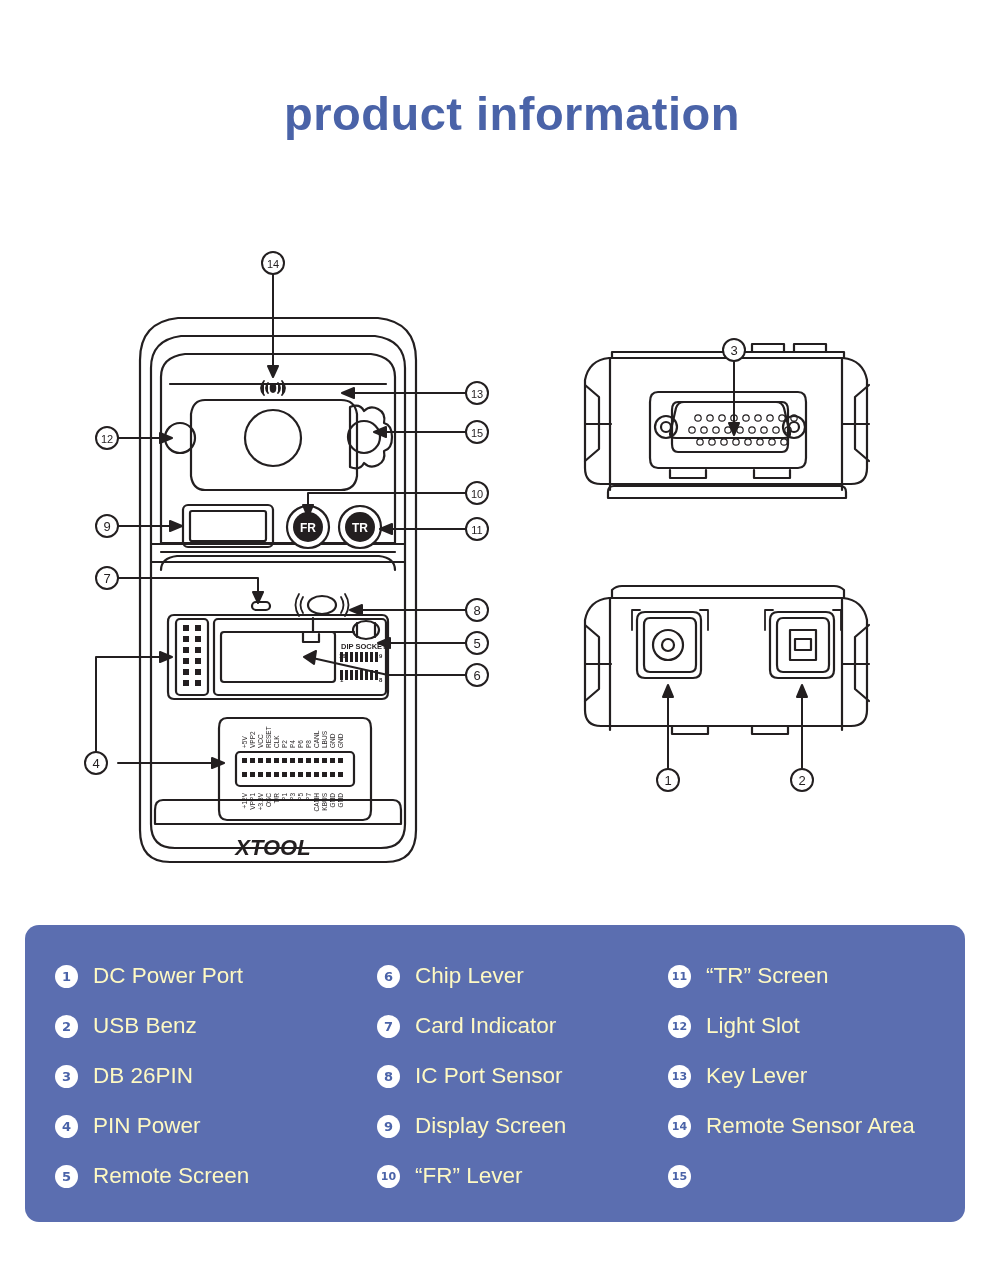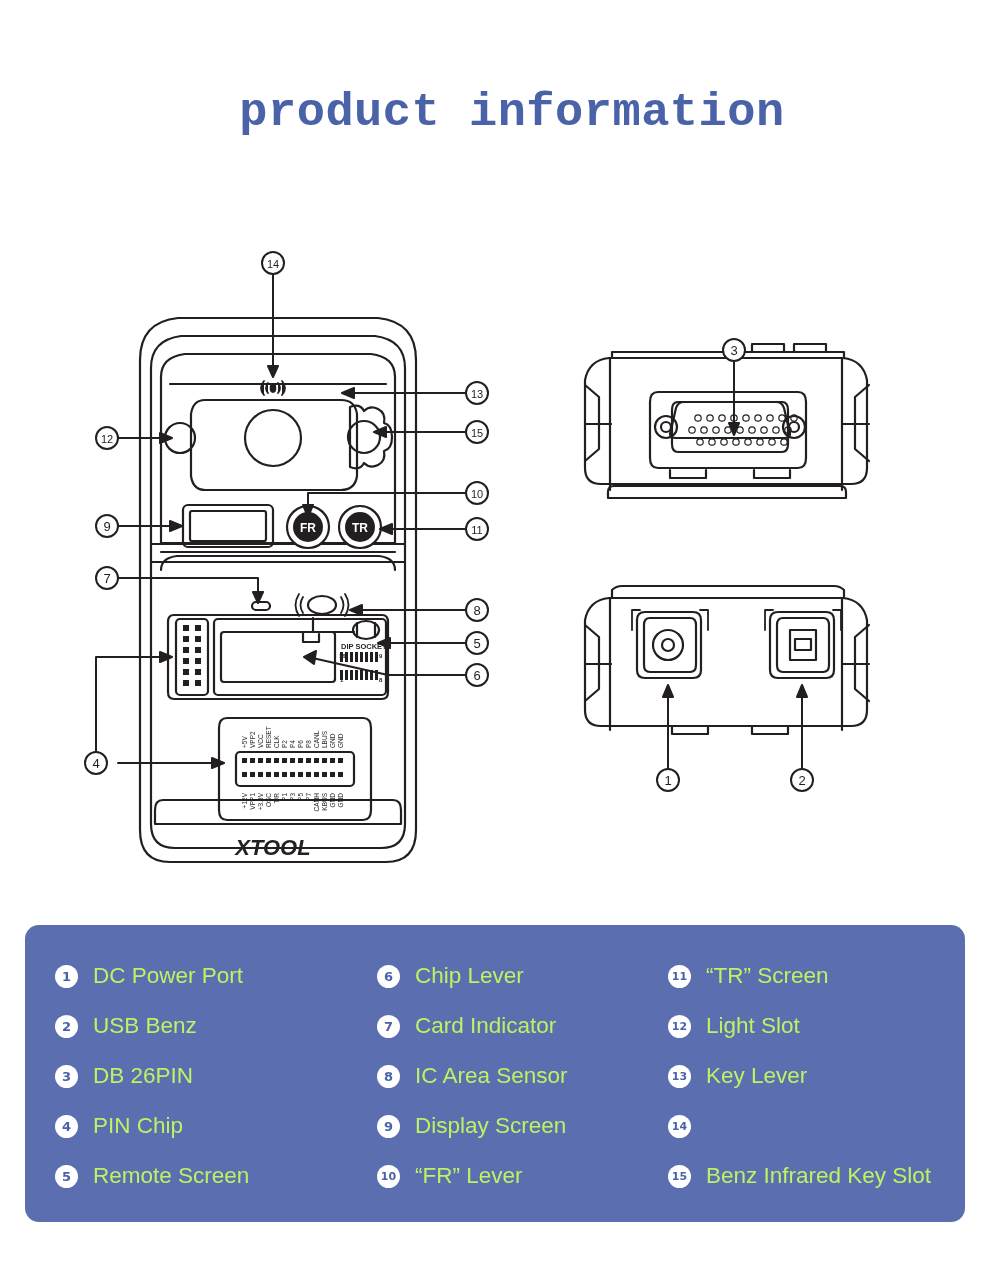--- a/index.html
+++ b/index.html
@@ -16,21 +16,21 @@
     background: #ffffff;
   }
   #title {
     position: absolute;
     top: 86px; left: 0; width: 990px;
     text-align: center;
     font-size: 47px;
     font-weight: bold;
     color: #4a63a8;
     letter-spacing: 0.5px;
-    font-family: Liberation Mono, monospace;
+    font-family: Liberation Sans, sans-serif;
     padding-left: 34px;
   }
   #diagram {
     position: absolute;
     top: 240px; left: 0;
     width: 990px; height: 660px;
   }
   #legend {
     position: absolute;
     left: 25px; top: 925px;
@@ -57,21 +57,21 @@
     display: flex;
     align-items: center;
     justify-content: center;
     flex: 0 0 auto;
     font-family: "DejaVu Sans", sans-serif;
     line-height: 1;
   }
   .badge.two { font-size: 11px; }
   .legend-label {
     margin-left: 15px;
-    color: #bef264;
+    color: #fef9c3;
     font-size: 22.5px;
     white-space: nowrap;
   }
 </style>
 </head>
 <body>
 
 <div id="page">
 
   <div id="title">product information</div>
@@ -457,39 +457,39 @@
         <div class="legend-row">
           <div class="badge">2</div>
           <div class="legend-label">USB Benz</div>
         </div>
         <div class="legend-row">
           <div class="badge">3</div>
           <div class="legend-label">DB  26PIN</div>
         </div>
         <div class="legend-row">
           <div class="badge">4</div>
-          <div class="legend-label">PIN Chip</div>
+          <div class="legend-label">PIN Power</div>
         </div>
         <div class="legend-row">
           <div class="badge">5</div>
           <div class="legend-label">Remote Screen</div>
         </div>
       </div>
       <div class="legend-col" style="left: 352px;">
         <div class="legend-row">
           <div class="badge">6</div>
           <div class="legend-label">Chip Lever</div>
         </div>
         <div class="legend-row">
           <div class="badge">7</div>
           <div class="legend-label">Card Indicator</div>
         </div>
         <div class="legend-row">
           <div class="badge">8</div>
-          <div class="legend-label">IC Area Sensor</div>
+          <div class="legend-label">IC Port Sensor</div>
         </div>
         <div class="legend-row">
           <div class="badge">9</div>
           <div class="legend-label">Display Screen</div>
         </div>
         <div class="legend-row">
           <div class="badge two">10</div>
           <div class="legend-label">“FR” Lever</div>
         </div>
       </div>
@@ -501,20 +501,20 @@
         <div class="legend-row">
           <div class="badge two">12</div>
           <div class="legend-label">Light Slot</div>
         </div>
         <div class="legend-row">
           <div class="badge two">13</div>
           <div class="legend-label">Key Lever</div>
         </div>
         <div class="legend-row">
           <div class="badge two">14</div>
+          <div class="legend-label">Remote Sensor Area</div>
         </div>
         <div class="legend-row">
           <div class="badge two">15</div>
-          <div class="legend-label">Benz Infrared Key Slot</div>
         </div>
       </div>
     </div>
 </div>
 
 </body></html>

